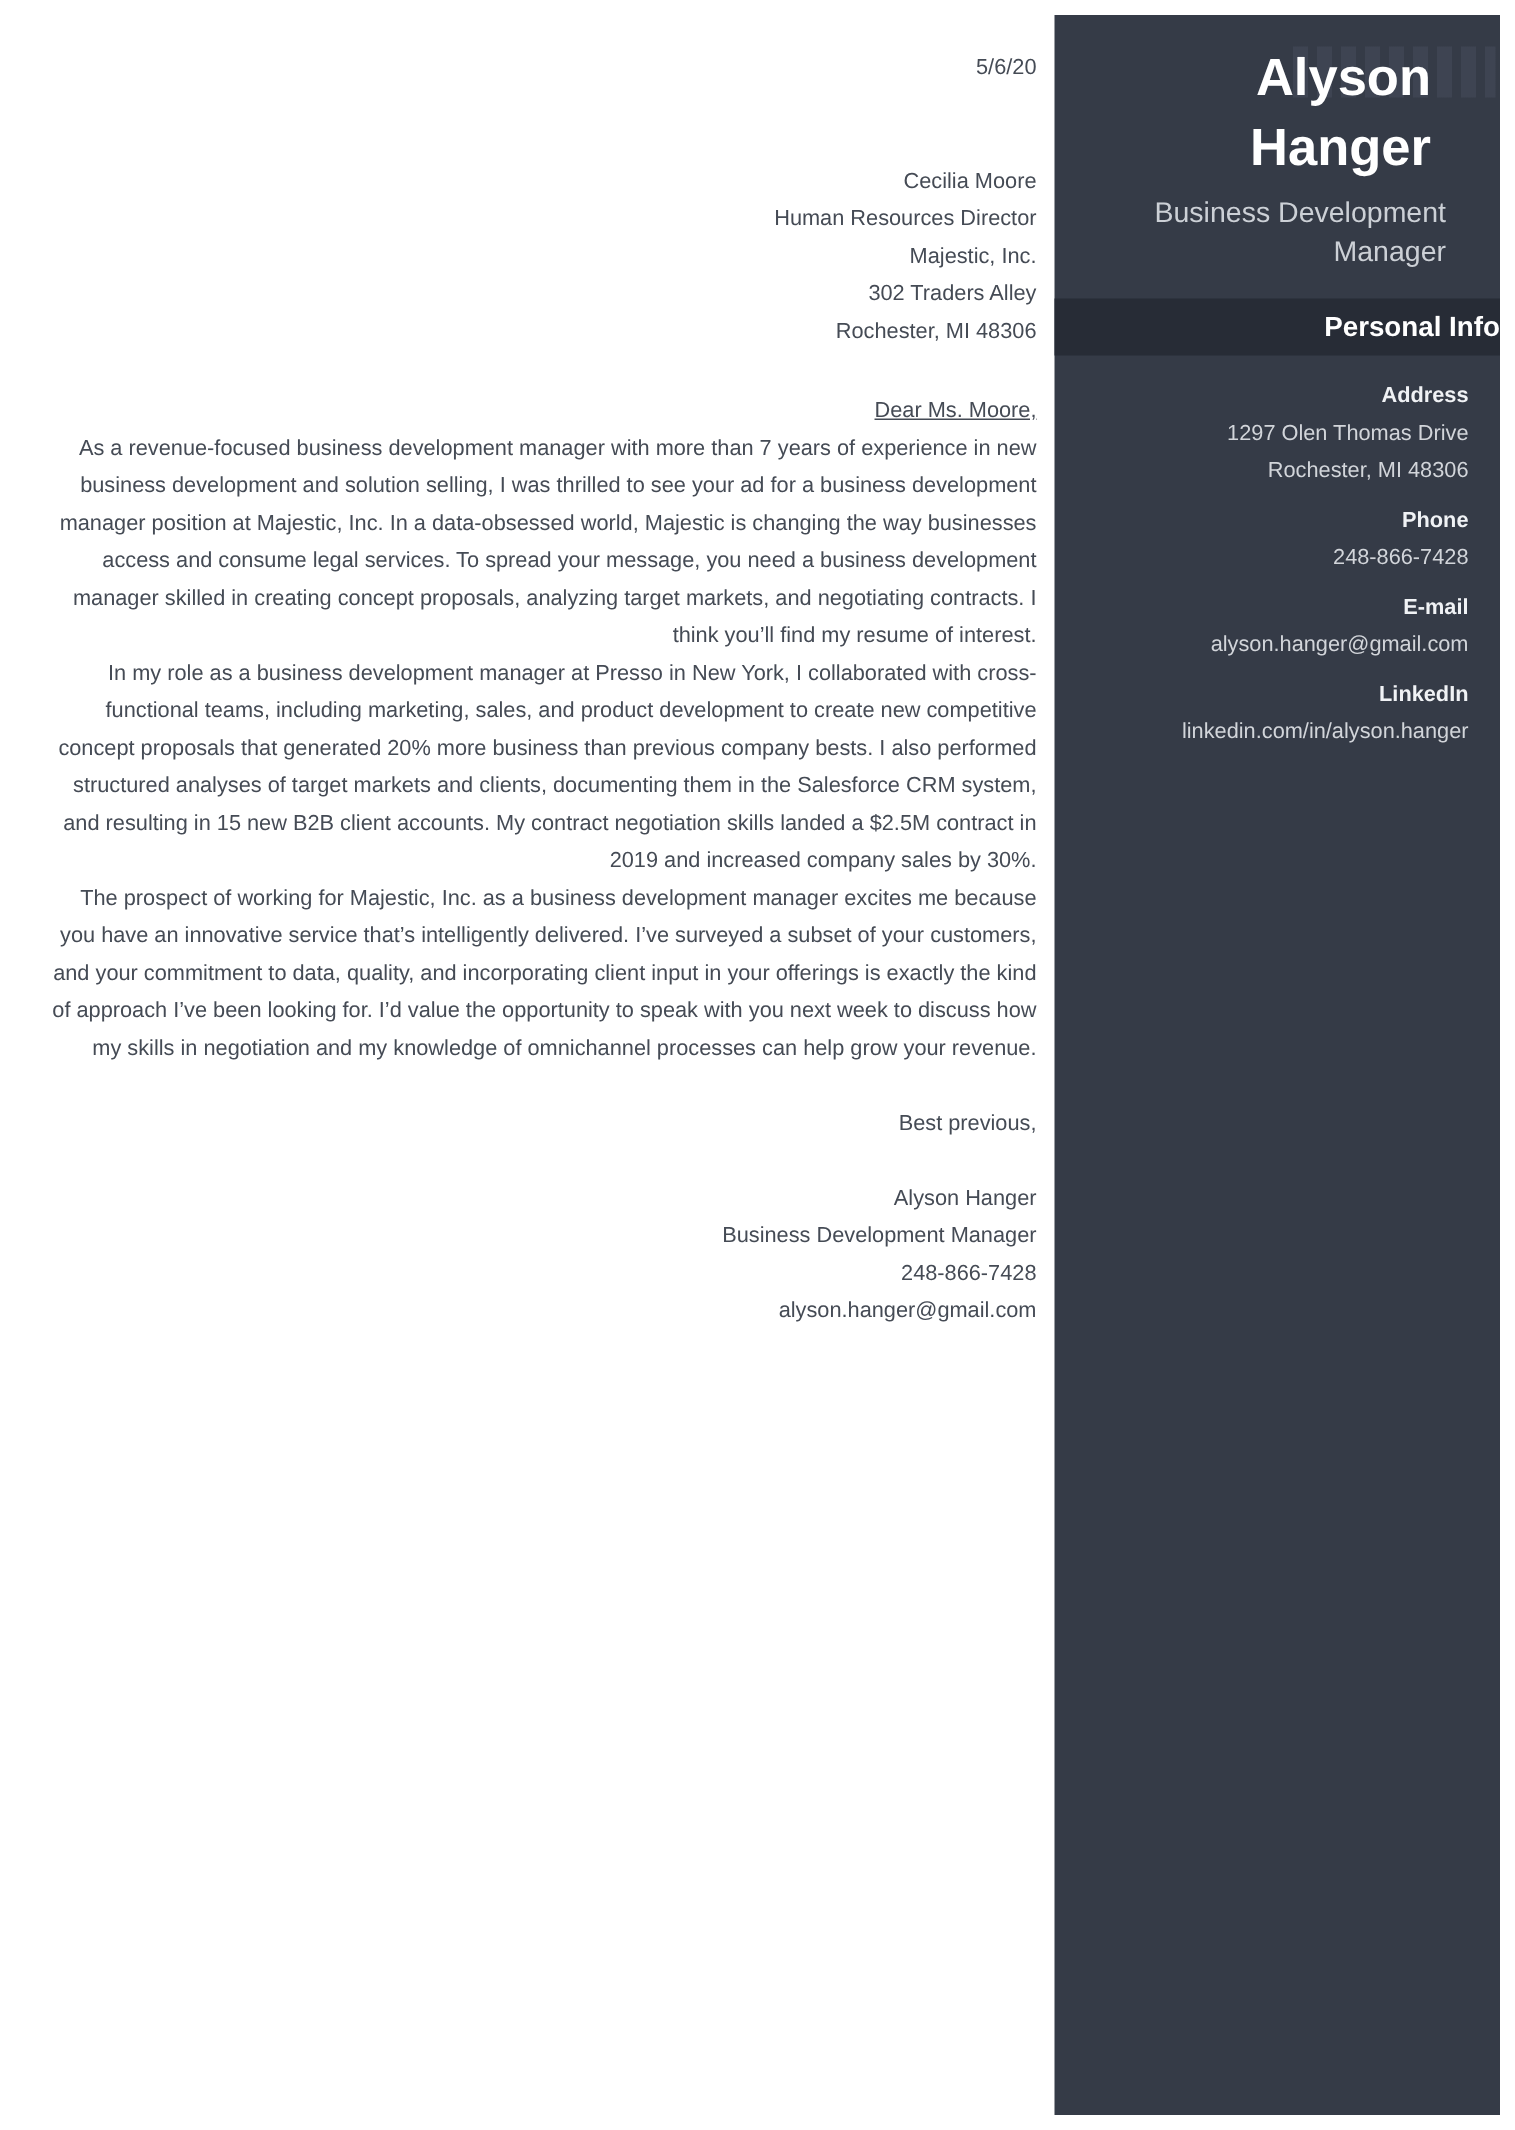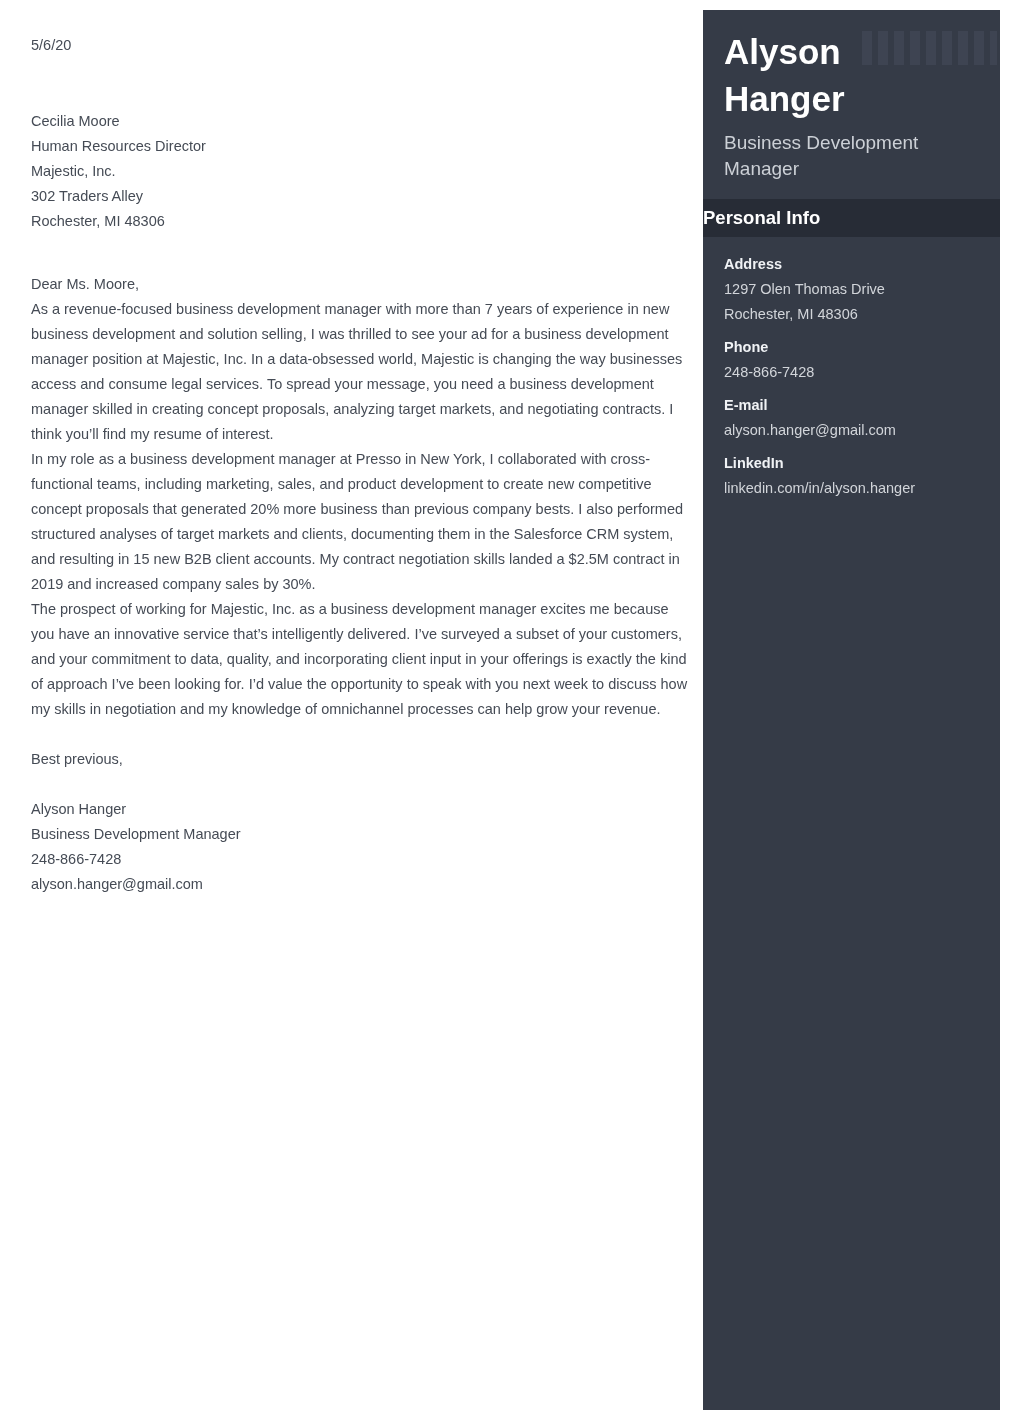--- a/index.html
+++ b/index.html
@@ -3,33 +3,34 @@
 <meta charset="utf-8">
 <style>
   * { margin:0; padding:0; box-sizing:border-box; }
   html,body { background:#ffffff; }
   .page {
     position:relative;
     width:1010px; height:1420px;
     background:#ffffff;
     font-family:"Liberation Sans", sans-serif;
     overflow:hidden;
+    text-align:right;
   }
 
   
   .main {
     position:absolute; left:31px; top:0;
     width:660px;
     color:#454b55;
     font-size:14.5px;
     line-height:25px;
   }
   .date { margin-top:33px; }
   .recipient { margin-top:51px; }
-  .salutation { margin-top:38px; }
+  .salutation { margin-top:28px;text-decoration:underline; }
   .para { }
   .closing { margin-top:25px; }
   .signature { margin-top:25px; }
 
   
   .sidebar {
     position:absolute; left:703px; top:10px;
     width:297px; height:1400px;
     background:#353b47;
     color:#ffffff;

